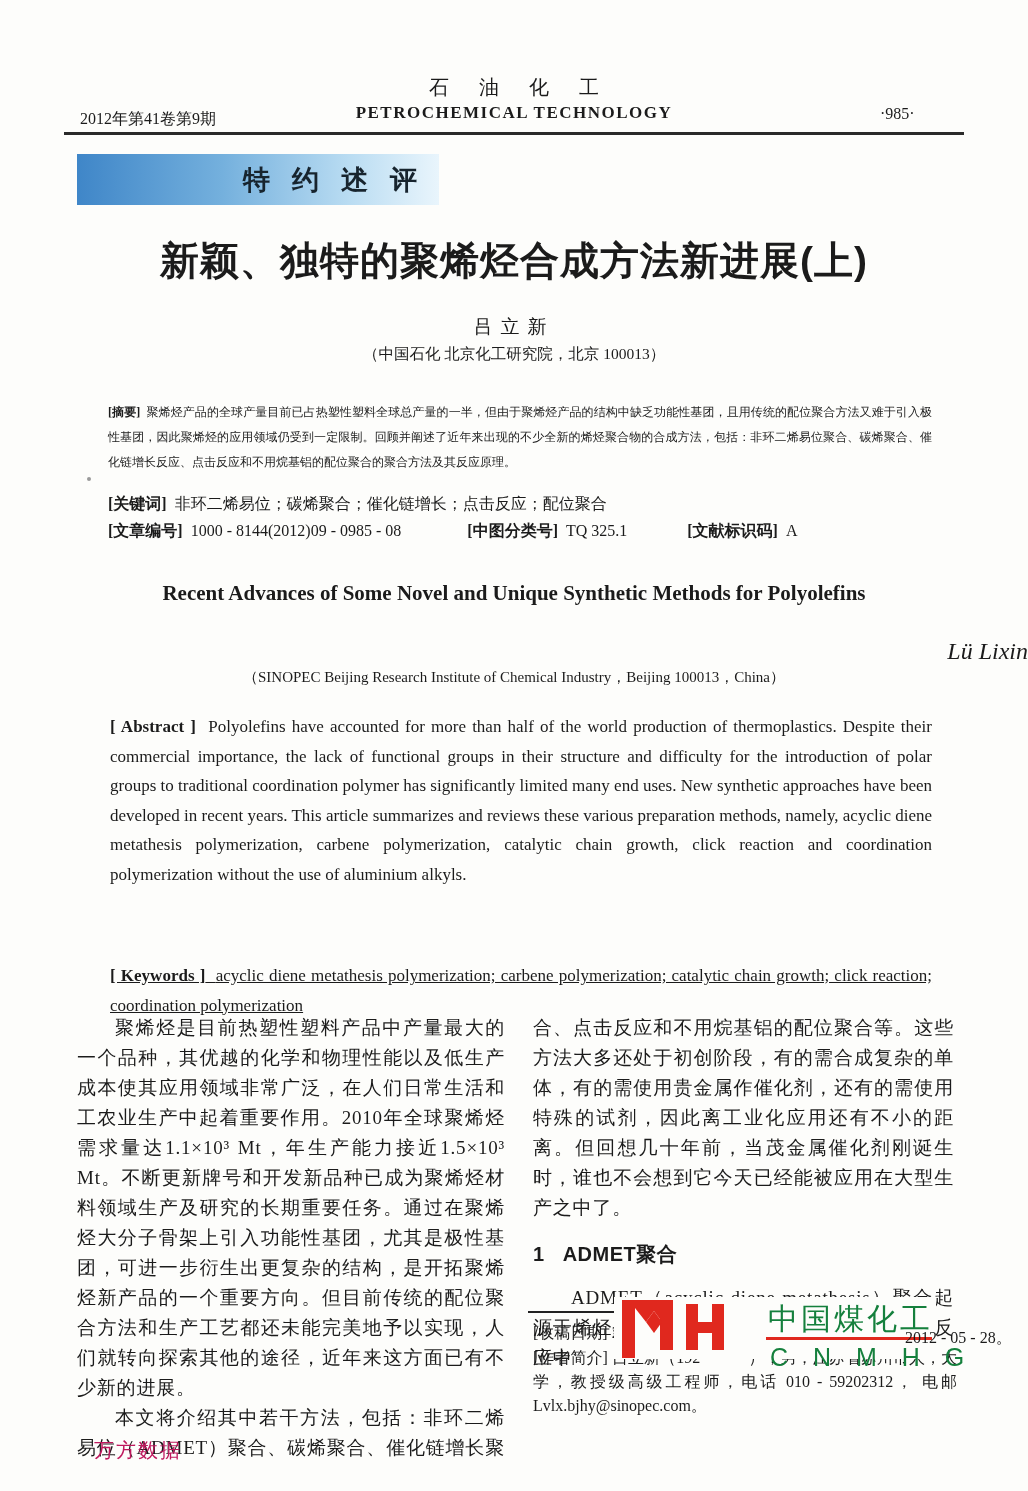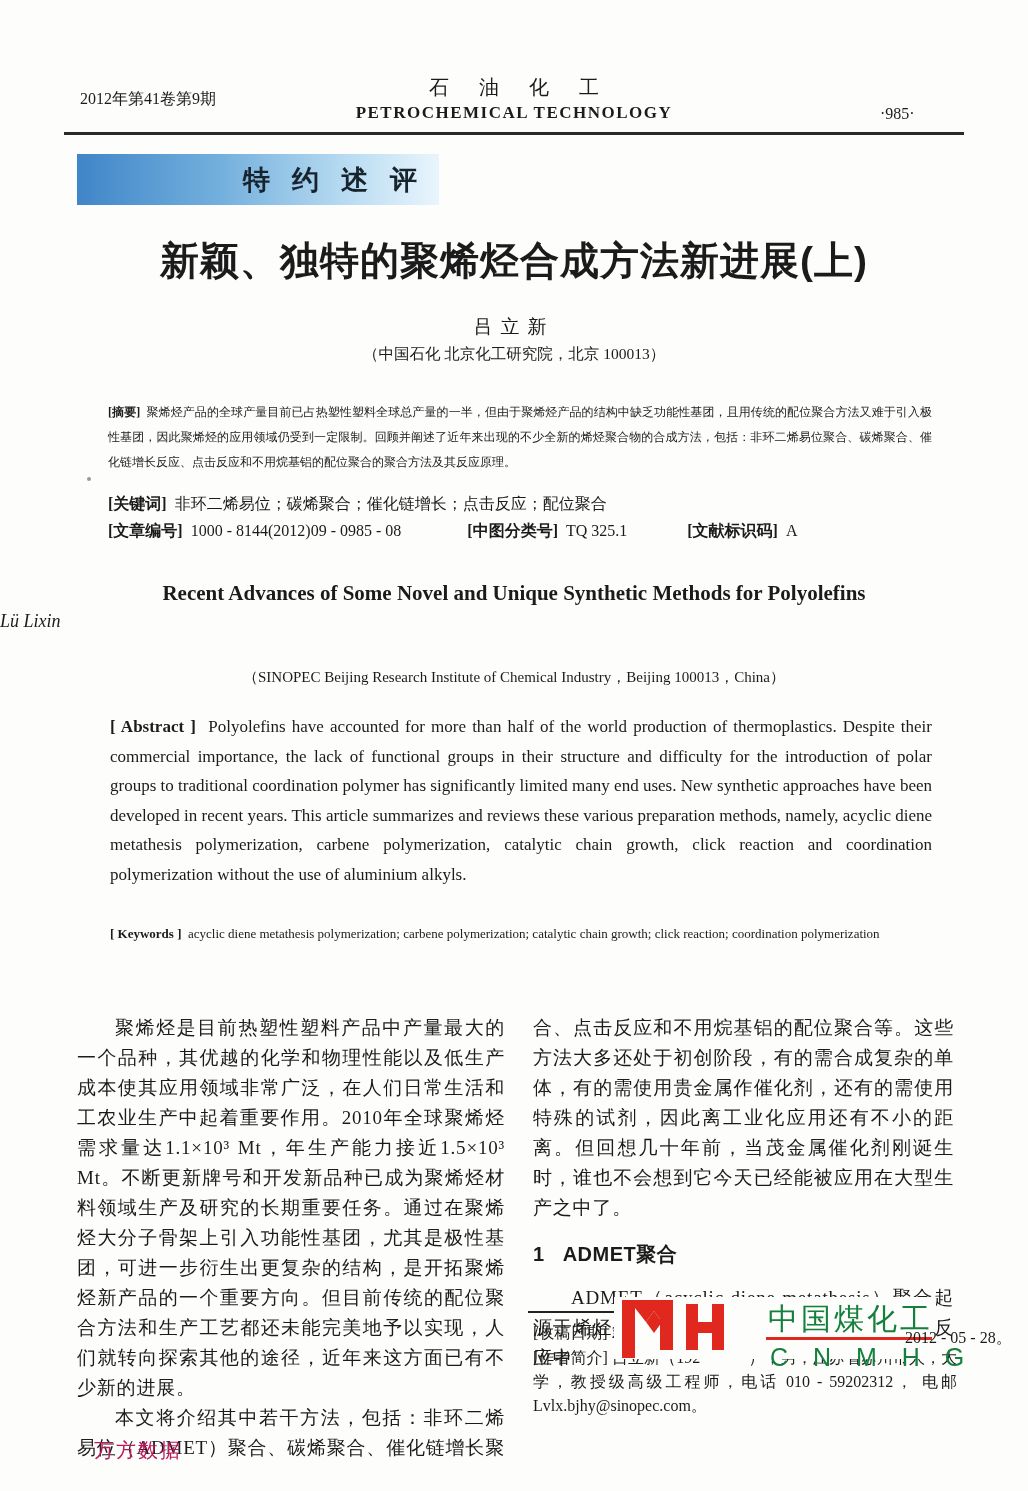--- a/index.html
+++ b/index.html
@@ -5,21 +5,21 @@
   html,body{margin:0;padding:0;background:#e8e8e8;}
   .page{
     position:relative; width:1028px; height:1491px; margin:0 auto;
     background:#fdfdfb; color:#1b1b1b; overflow:hidden;
     font-family:"Liberation Serif","DejaVu Serif",serif;
   }
   .abs{position:absolute; margin:0;}
   
   .journal-cn{left:0; right:0; top:74px; text-align:center; font-size:20px; letter-spacing:30px; text-indent:30px;}
   .journal-en{left:0; right:0; top:103px; text-align:center; font-size:17px; font-weight:bold; letter-spacing:1.5px; font-family:"Liberation Serif",serif;}
-  .issue-info{left:80px; top:89px; font-size:16px;}
+  .issue-info{left:80px; top:109px; font-size:16px;}
   .page-no{left:880px; top:105px; font-size:16px;}
   .header-rule{left:64px; top:132px; width:900px; height:3px; background:#2a2a2a;}
   
   .banner{
     left:77px; top:154px; width:362px; height:51px;
     background:linear-gradient(to right,#3f86c8 0%,#74b0dd 40%,#b9dcf2 75%,#e9f5fc 100%);
     display:flex; align-items:center;justify-content:flex-end;
   }
   .banner span{
     font-family:"Liberation Sans","DejaVu Sans",sans-serif; font-weight:bold;
@@ -33,24 +33,24 @@
   
   .blk{ text-align:justify; }
   .abstract-cn{left:108px; top:400px; width:824px; font-size:12px; line-height:25px;}
   .lab{font-weight:bold;}
   .kw-cn{left:108px; top:493px; width:824px; font-size:16px; line-height:22px;}
   .meta-line{left:108px; top:521px; width:824px; font-size:16px; white-space:nowrap;}
   .meta-gap1{margin-left:62px;} .meta-gap2{margin-left:56px;}
   .margin-dot{left:87px; top:477px; width:4px; height:4px; background:#9a9a9a; border-radius:50%;}
   
   .title-en{left:0; right:0; top:581px; text-align:center; font-size:21px; font-weight:bold;}
-  .author-en{left:0; right:0; top:611px; text-align:left; font-size:18px; font-style:italic;}
+  .author-en{left:0; right:0; top:638px; text-align:right; font-size:24px; font-style:italic;}
   .affil-en{left:0; right:0; top:668px; text-align:center; font-size:15px;}
   .abstract-en{left:110px; top:712px; width:822px; font-size:17px; line-height:29.5px;}
-  .kw-en{left:110px; top:919px; width:822px; font-size:13px; line-height:29.5px;}
+  .kw-en{left:110px; top:961px; width:822px; font-size:17px; line-height:29.5px;text-decoration:underline;}
   
   .body-text{font-size:19px; line-height:30px; letter-spacing:0.8px; text-align:justify;}
   .col-left{left:77px; top:1013px; width:428px;}
   .col-right{left:533px; top:1013px; width:421px;}
   .indent{text-indent:2em;}
   .sec-head{margin:16px 0 14px 0; font-size:20px; font-family:"Liberation Sans","DejaVu Sans",sans-serif; letter-spacing:0.5px; text-indent:0;}
   .sec-no{margin-right:18px;}
   
   .fn-rule{left:528px; top:1311px; width:132px; height:2px; background:#222;}
   .fn{font-size:16px; line-height:24px;}

